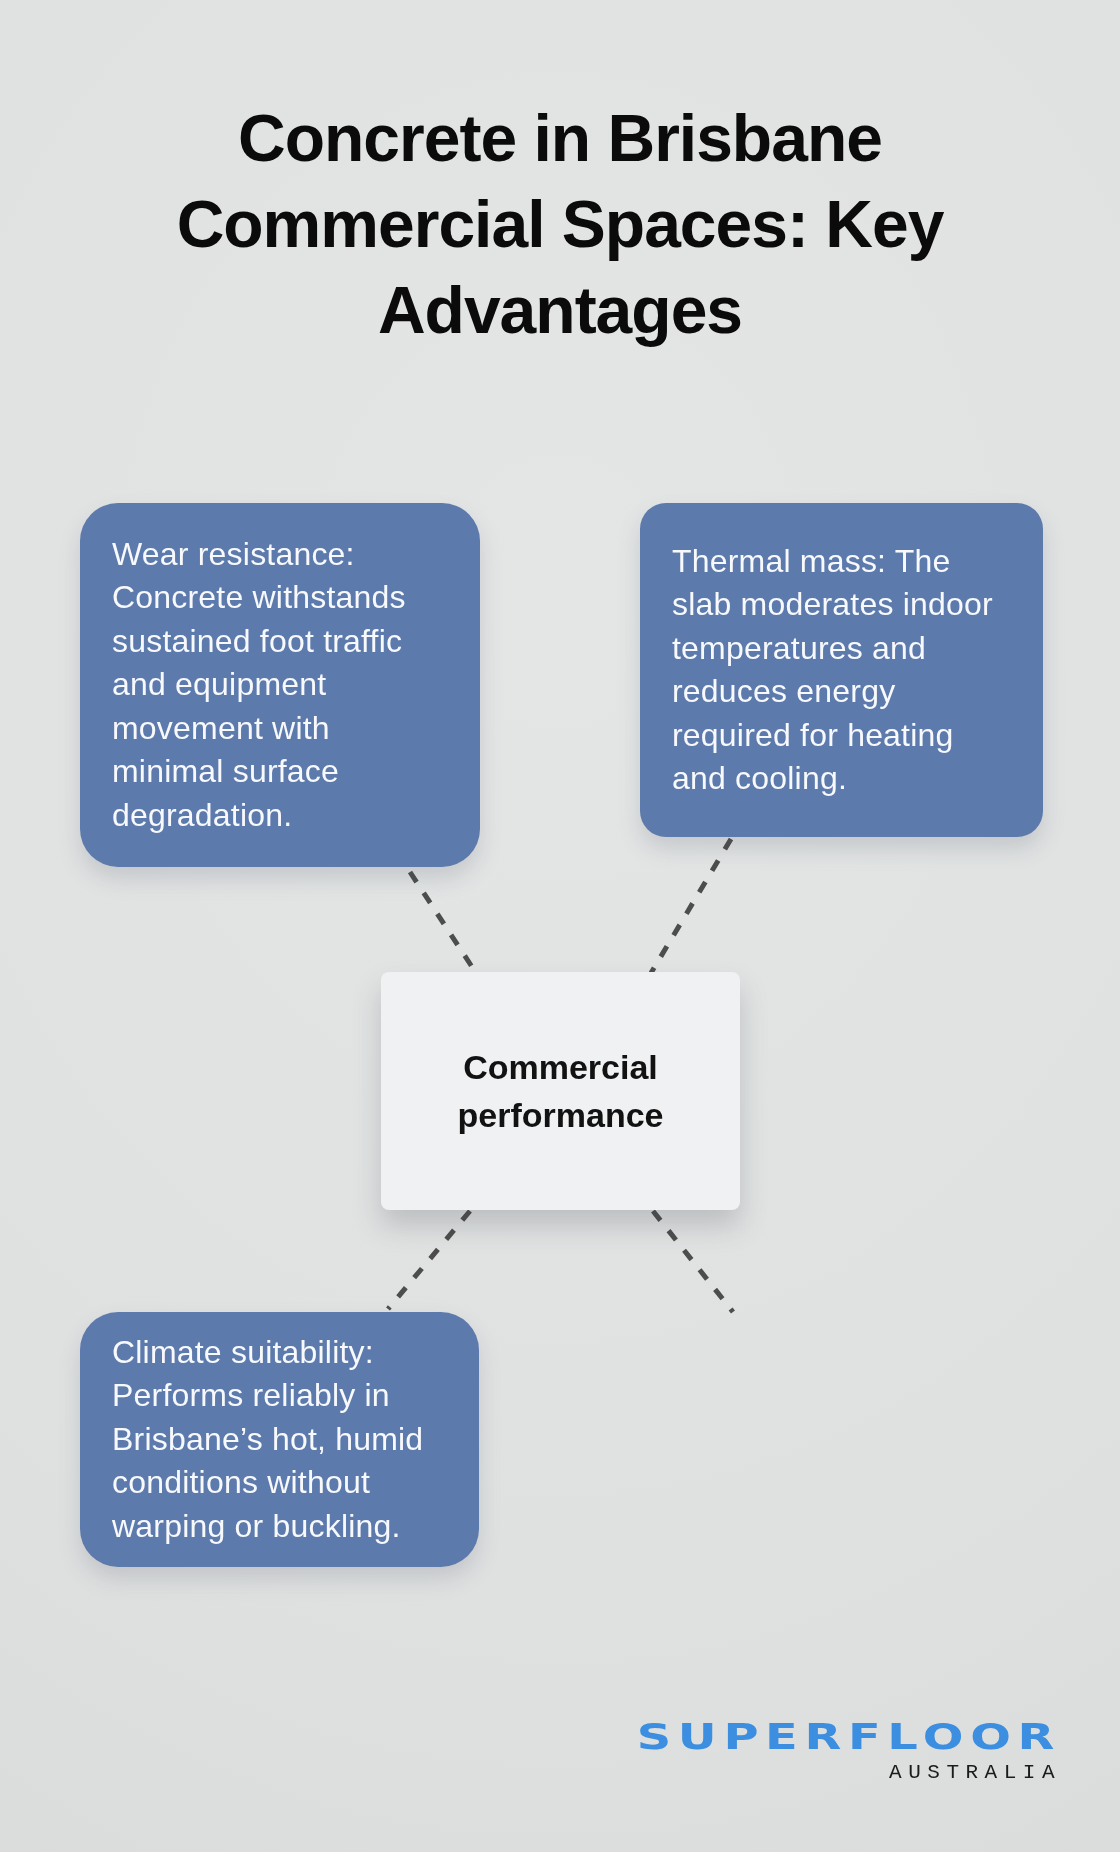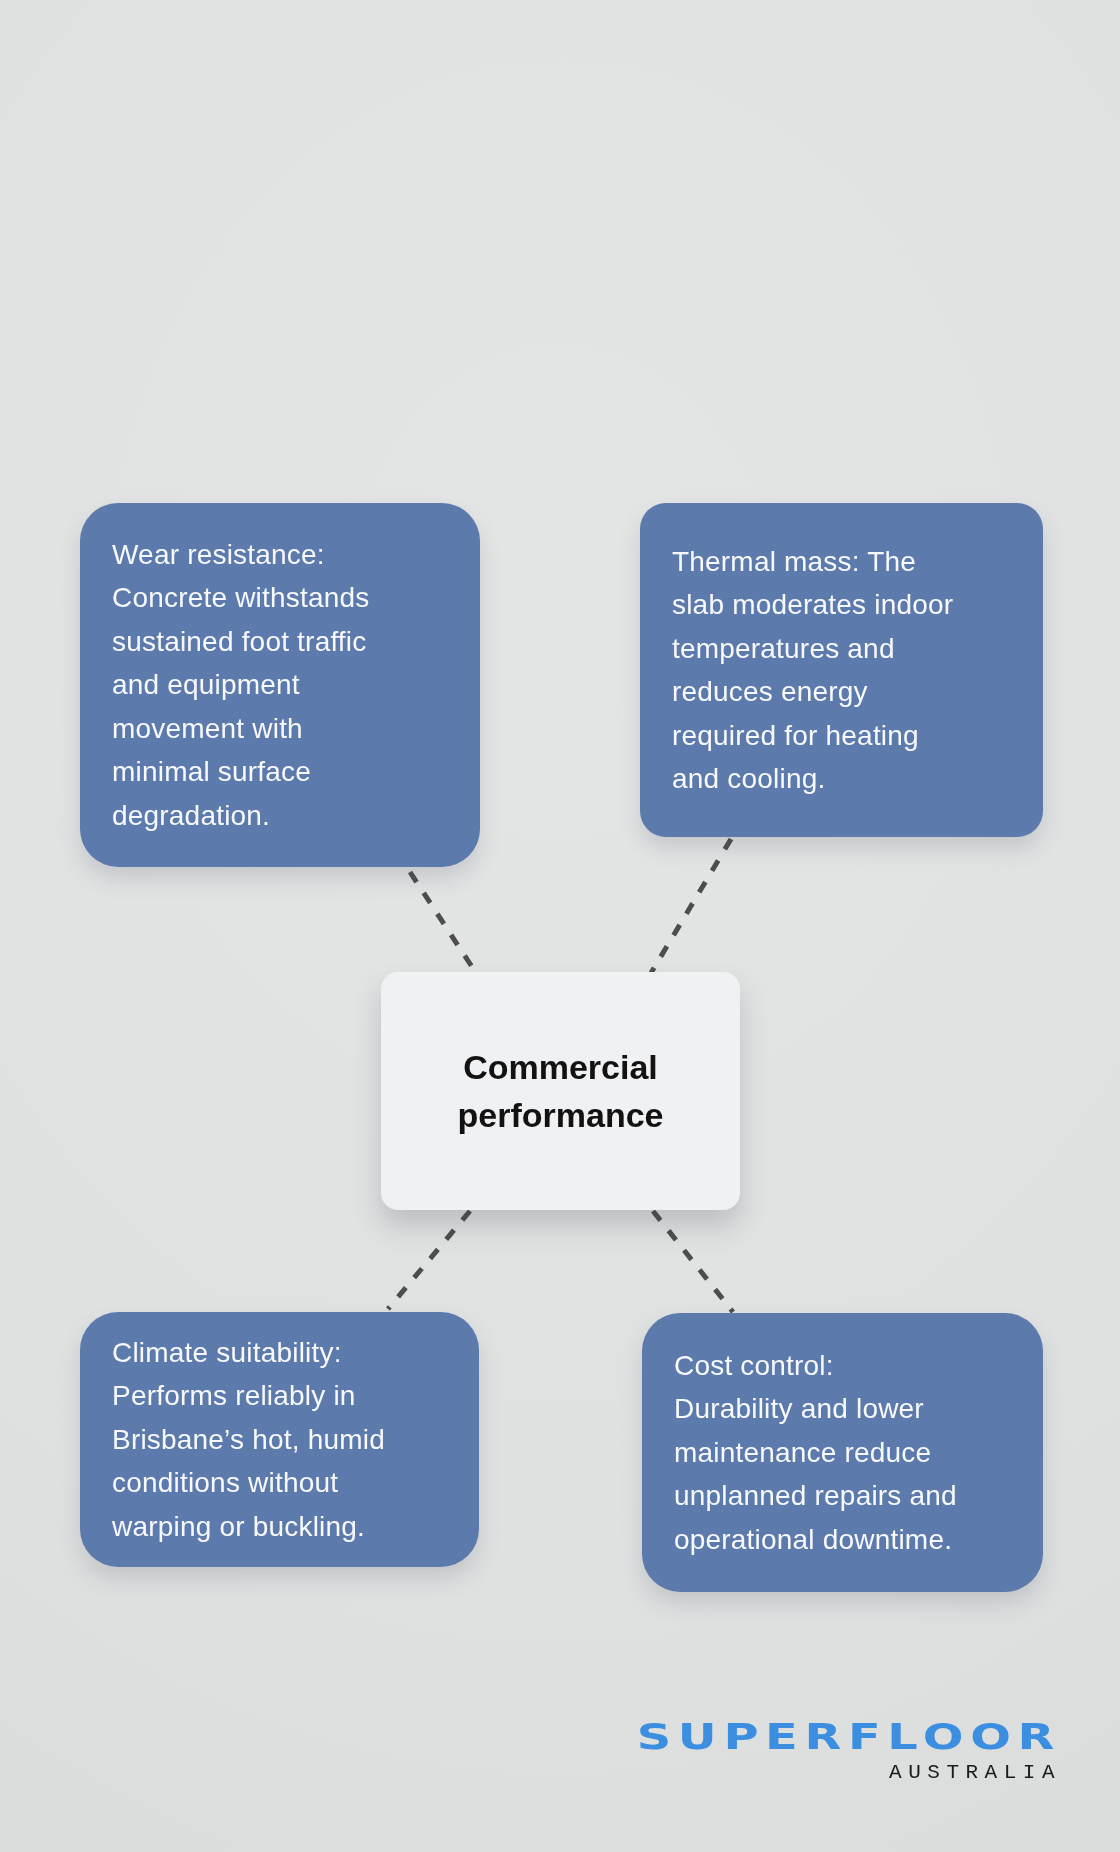--- a/index.html
+++ b/index.html
@@ -48,38 +48,38 @@
     background: var(--card, #5d7aac);
     border-radius: 38px;
     display: flex;
     align-items: center;
     padding: 30px 32px;
     box-sizing: border-box;
     box-shadow: 0 12px 22px rgba(70, 80, 95, 0.18);
   }
   .card-text {
     margin: 0;
-    font-size: 28px;
+    font-size: 32px;
     line-height: 43.5px;
     letter-spacing: 0.2px;
     color: var(--card-text, #f7f9fc);
     white-space: pre-line;
   }
   .card-tl { left: 80px;  top: 503px;  width: 400px; height: 364px; }
   .card-tr { left: 640px; top: 503px;  width: 403px; height: 334px; border-radius: 26px; }
   .card-bl { left: 80px;  top: 1312px; width: 399px; height: 255px; }
   .card-br { left: 642px; top: 1313px; width: 401px; height: 279px; }
   .center-node {
     position: absolute;
     left: 381px;
     top: 972px;
     width: 359px;
     height: 238px;
     background: var(--center-bg, #eff1f3);
-    border-radius: 17px;
+    border-radius: 8px;
     display: flex;
     align-items: center;
     justify-content: center;
     text-align: center;
     box-shadow: 0 16px 28px rgba(60, 65, 75, 0.22);
   }
   .center-text {
     margin: 0;
     font-weight: 700;
     font-size: 34px;
@@ -115,20 +115,23 @@
     margin-right: -6px;
     color: var(--brand-dark, #1b1b1b);
     white-space: nowrap;
   }
 </style>
 </head>
 <body>
 
 <div class="canvas">
 
+  <h1 class="title">Concrete in Brisbane
+Commercial Spaces: Key
+Advantages</h1>
 
   <svg class="connectors" width="1120" height="1852" viewBox="0 0 1120 1852" aria-hidden="true">
     <line class="connector" x1="410" y1="872" x2="476" y2="973"></line>
     <line class="connector" x1="731" y1="839" x2="651" y2="973"></line>
     <line class="connector" x1="470" y1="1211" x2="388" y2="1309"></line>
     <line class="connector" x1="653" y1="1211" x2="733" y2="1312"></line>
   </svg>
 
   <div class="card card-tl">
     <p class="card-text">Wear resistance:
@@ -150,27 +153,20 @@
   </div>
 
   <div class="card card-bl">
     <p class="card-text">Climate suitability:
 Performs reliably in
 Brisbane’s hot, humid
 conditions without
 warping or buckling.</p>
   </div>
 
-  <div class="card card-br">
-    <p class="card-text">Cost control:
-Durability and lower
-maintenance reduce
-unplanned repairs and
-operational downtime.</p>
-  </div>
 
   <div class="center-node">
     <p class="center-text">Commercial
 performance</p>
   </div>
 
   <div class="logo">
     <div class="brand">SUPERFLOOR</div>
     <div class="region">AUSTRALIA</div>
   </div>

